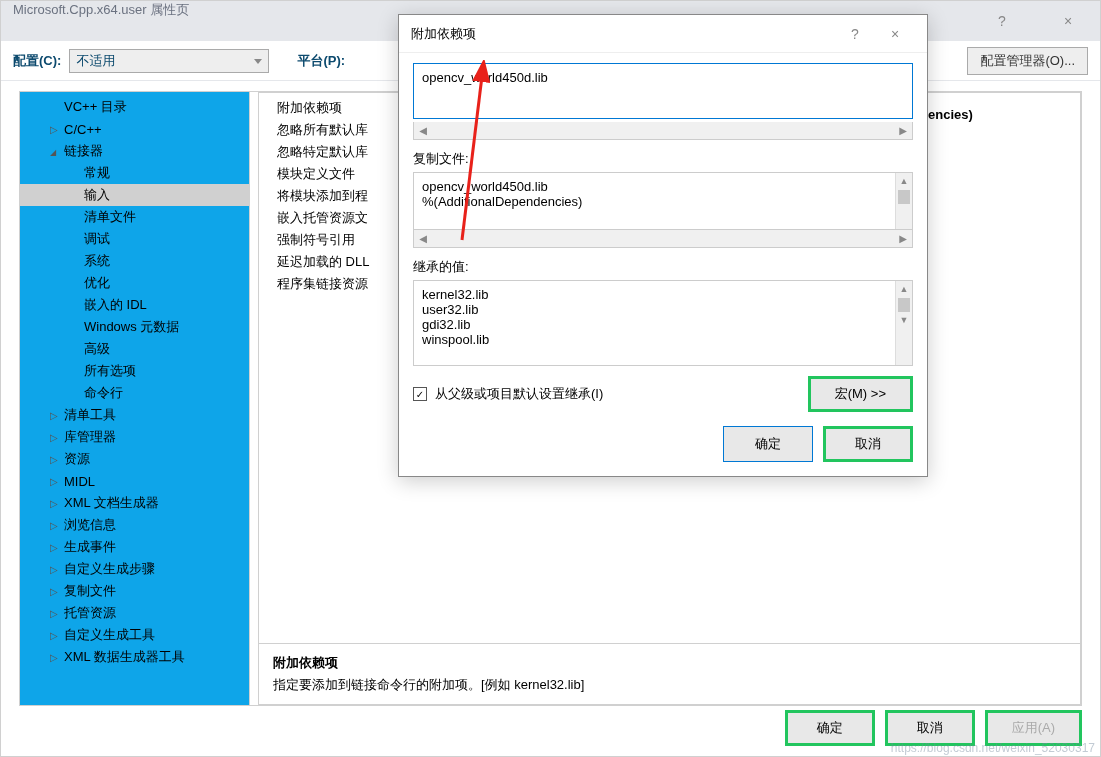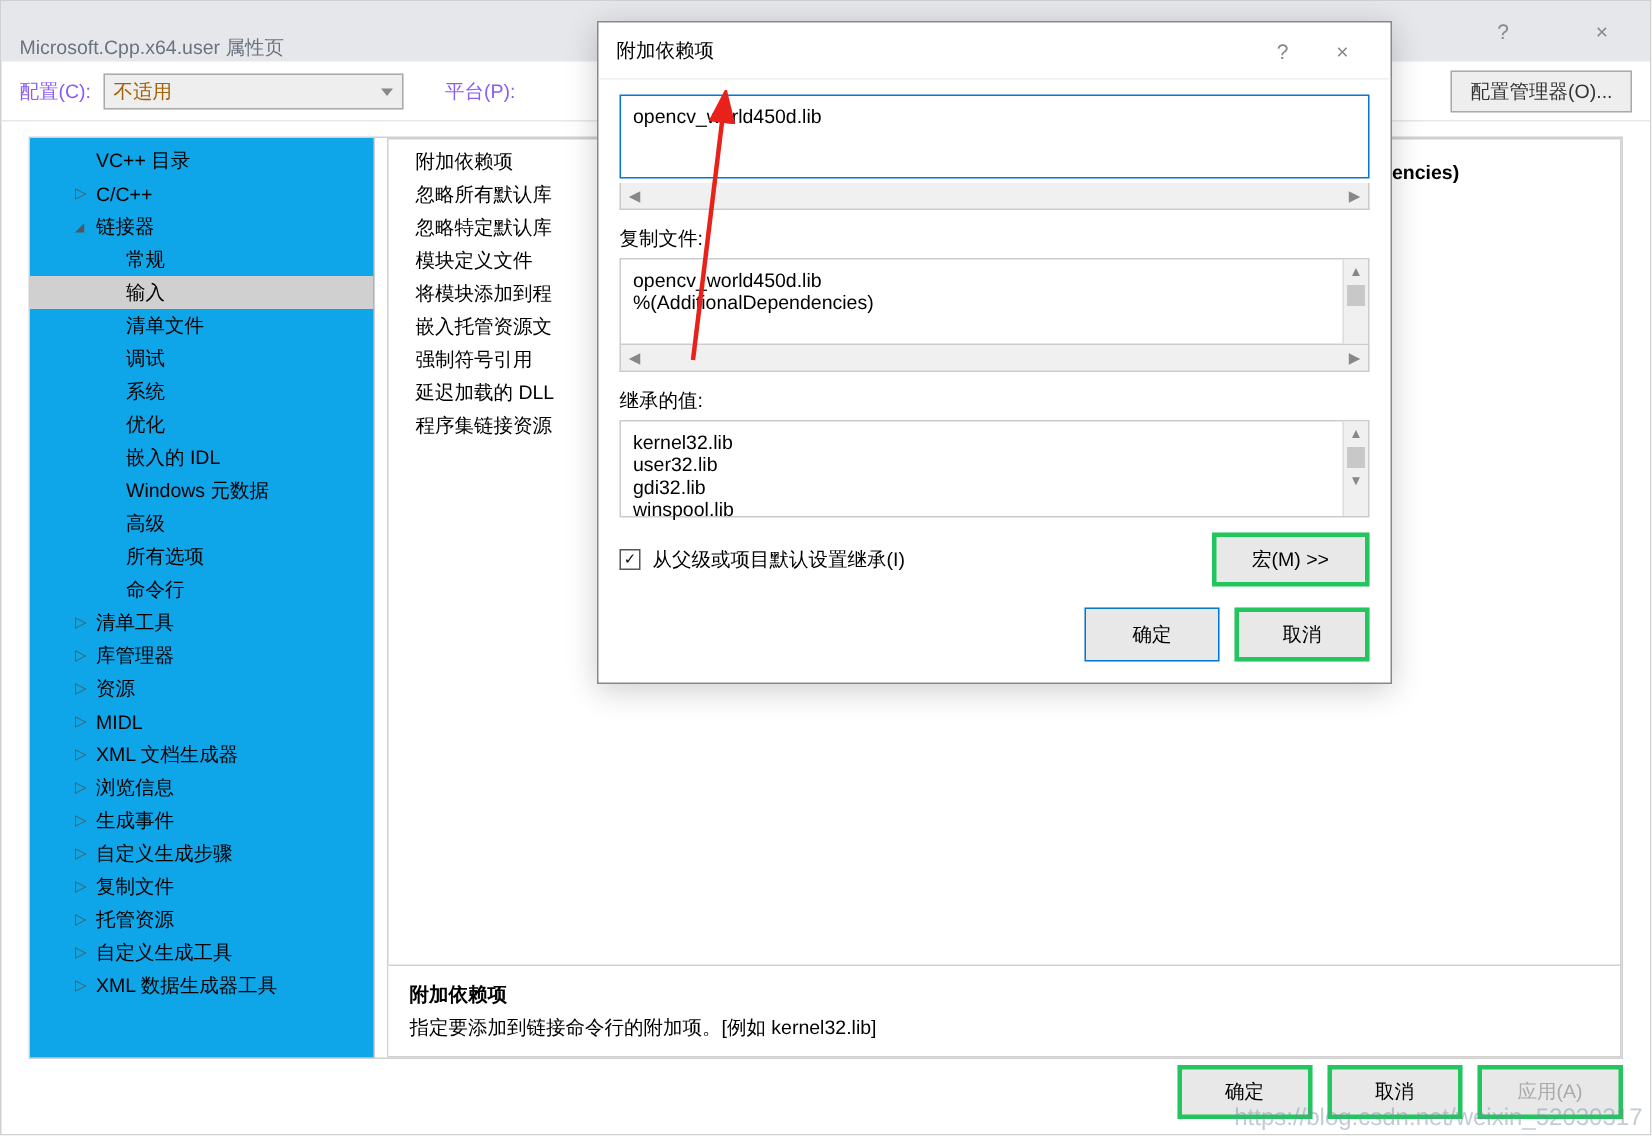--- a/index.html
+++ b/index.html
@@ -1,25 +1,25 @@
 <!DOCTYPE html>
 <html><head>
   <meta charset="utf-8">
   <style>
     * { box-sizing: border-box; margin: 0; padding: 0; font-family: "Microsoft YaHei", "Segoe UI", sans-serif; font-size: 13px; }
     body { background: #fff; width: 1101px; height: 757px; position: relative; overflow: hidden; }
     
     .parent-window { position: absolute; top: 0; left: 0; right: 0; bottom: 0; background: #fff; border: 1px solid #d0d0d0; }
-    .parent-titlebar { height: 40px; background: #e5e7eb; display: flex; align-items: flex-end; padding: 0 12px; color: #6b7280; font-size: 15px; gap: 26px; }
+    .parent-titlebar { height: 40px; background: #e5e7eb; display: flex; align-items: flex-start; padding: 0 12px; color: #6b7280; font-size: 15px; gap: 26px; }
     .parent-titlebar .spacer { flex: 1; }
     .titlebar-btn { width: 40px; height: 40px; display: flex; align-items: center; justify-content: center; color: #888; font-size: 14px; }
     
     .config-row { height: 40px; display: flex; align-items: center; padding: 0 12px; gap: 8px; border-bottom: 1px solid #e5e7eb; }
-    .config-row label { color: #8b5cf6; }
-    .combo { height: 24px; background: #eee; border: 1px solid #aaa; padding: 2px 6px; color: #a16207; min-width: 200px; position: relative; }
+    .config-row label { color: #0c4a6e; font-weight: bold; }
+    .combo { height: 24px; background: #eee; border: 1px solid #aaa; padding: 2px 6px; color: #0c4a6e; min-width: 200px; position: relative; }
     .combo::after { content: ''; position: absolute; right: 6px; top: 9px; border-left: 4px solid transparent; border-right: 4px solid transparent; border-top: 5px solid #888; }
     .config-btn { border: 1px solid #aaa; background: #eee; padding: 4px 12px; color: #333; }
     
     .main-area { display: flex; position: absolute; top: 90px; left: 18px; right: 18px; bottom: 50px; border: 1px solid #d0d0d0; }
     .tree-panel { width: 230px; border-right: 1px solid #d0d0d0; overflow: hidden; padding: 4px 0; background: #0ea5e9; }
     .tree-item { height: 22px; display: flex; align-items: center; padding-left: 8px; cursor: default; }
     .tree-item.l1 { padding-left: 30px; }
     .tree-item.l2 { padding-left: 50px; }
     .tree-item.selected { background: #d0d0d0; }
     .tree-arrow { width: 12px; display: inline-block; color: #555; font-size: 10px; margin-right: 2px; }
@@ -43,31 +43,31 @@
     .modal-titlebar { height: 38px; display: flex; align-items: center; padding: 0 12px; border-bottom: 1px solid #eee; font-size: 14px; }
     .modal-titlebar .spacer { flex: 1; }
     .modal-body { padding: 10px 14px 14px; }
     .textarea { width: 100%; border: 1px solid #0078d4; padding: 6px 8px; height: 56px; font-family: inherit; font-size: 13px; resize:none; outline:none; }
     .scroll-x { display:flex; border:1px solid #ccc; border-top:none; height:18px; background:#f0f0f0; align-items:center;}
     .scroll-x .arrow{width:18px;text-align:center;color:#888;font-size:10px;}
     .scroll-x .track{flex:1;}
     .section-label { margin-top: 10px; margin-bottom: 4px; }
     .listbox { border: 1px solid #ccc; padding: 6px 8px; position: relative; background:#fff;}
     .listbox.computed { height: 58px; }
-    .listbox.inherited { height: 65px; }
+    .listbox.inherited { height: 86px; }
     .listbox .vscroll { position:absolute; right:0; top:0; bottom:0; width:17px; background:#f0f0f0; border-left:1px solid #ddd;}
     .listbox .vscroll .up,.listbox .vscroll .down{height:17px;text-align:center;font-size:9px;color:#888;line-height:17px;}
     .listbox .vscroll .thumb{height:14px;background:#c8c8c8;margin:0 2px;}
     .modal-row { display: flex; align-items: center; gap: 8px; margin-top: 10px; }
     .checkbox { width: 14px; height: 14px; border: 1px solid #555; display: inline-flex; align-items: center; justify-content: center; font-size: 10px; }
     .modal-buttons { display: flex; justify-content: flex-end; gap: 10px; margin-top: 14px; }
     
     .encies-peek { position:absolute; top:106px; left:927px; font-weight:bold; z-index:1;}
     .arrow-annotation { position: absolute; pointer-events: none; z-index: 20; }
-    .watermark { position:absolute; right:6px; bottom:2px; color:rgba(120,140,160,0.45); font-size:16px; z-index:30;}
+    .watermark { position:absolute; right:6px; bottom:2px; color:rgba(120,140,160,0.45); font-size:12px; z-index:30;}
   </style>
 </head>
 <body>
 
 <div class="parent-window">
   <div class="parent-titlebar">
     <span>Microsoft.Cpp.x64.user 属性页</span>
     <span class="spacer"></span>
     <span class="titlebar-btn">?</span>
     <span class="titlebar-btn">×</span>

